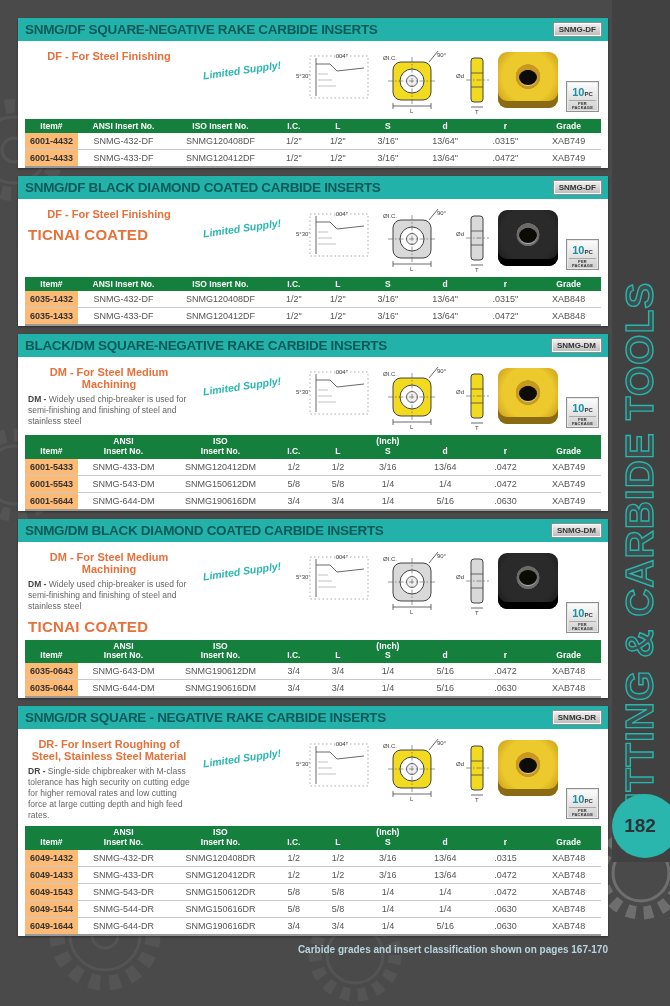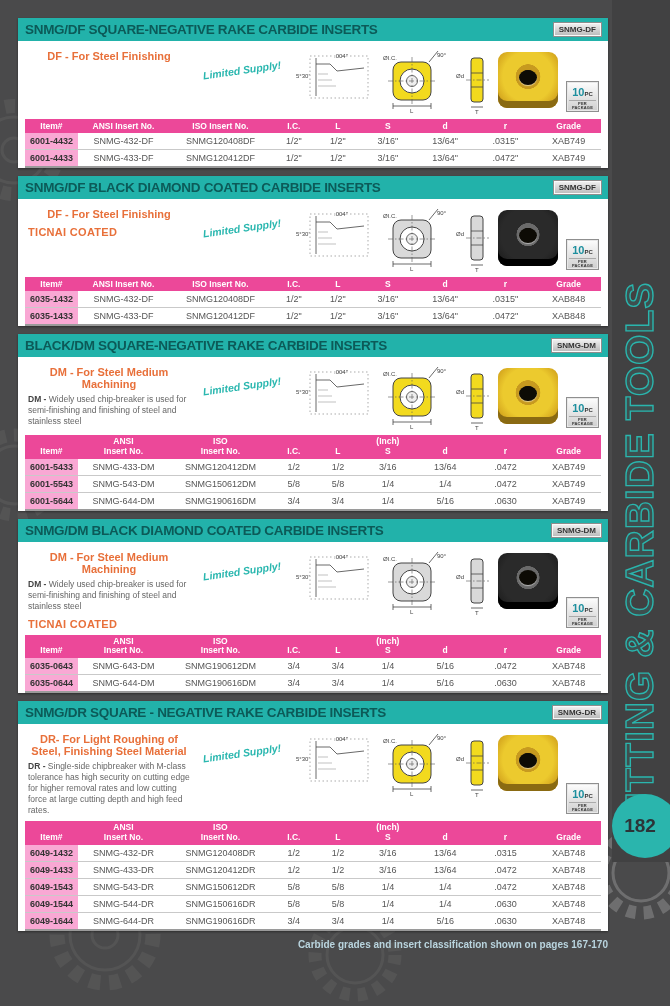--- a/index.html
+++ b/index.html
@@ -12,21 +12,21 @@
   .content{position:absolute;left:18px;top:18px;width:590px;z-index:2;}
   .section{margin-bottom:8px;background:#fff;box-shadow:0 1px 2px rgba(0,0,0,.4);}
   .sec-header{display:flex;align-items:center;justify-content:space-between;
               background:#22b2aa;height:23px;padding:0 7px;}
   .sec-title{color:#0c5a58;font-weight:bold;font-size:13.5px;letter-spacing:-.3px;white-space:nowrap;}
   .sec-tag{background:linear-gradient(#efefef,#bdbdbd);border:1px solid #fafafa;box-shadow:0 0 0 1px #8d8d8d;
            color:#333;font-weight:bold;font-size:8px;padding:1px 4px;letter-spacing:0;}
   .sec-body{display:flex;align-items:flex-start;padding:7px 8px 3px 10px;gap:6px;}
   .info-left{flex:0 0 162px;}
   .subtitle{color:#e8703a;font-weight:bold;font-size:11px;margin:2px 0 4px;text-align:center;}
-  .coated{color:#e8703a;font-weight:bold;font-size:11px;margin-top:6px;letter-spacing:.3px;}
+  .coated{color:#e8703a;font-weight:bold;font-size:15px;margin-top:6px;letter-spacing:.3px;}
   .desc{font-size:8.5px;color:#666;line-height:1.3;margin-top:2px;}
   .desc-label{font-weight:bold;color:#444;}
   .limited{flex:0 0 92px;color:#2ab7af;font-weight:bold;font-style:italic;font-size:10.5px;
            transform:rotate(-8deg);margin-top:16px;text-align:center;}
   .dlabel{font-size:6px;fill:#444;font-family:"Liberation Sans",sans-serif;}
   .dia{flex:0 0 auto;}
   .ins-fill{fill:#d9d9d9;stroke:#444;stroke-width:1;}
   .finish-gold .ins-fill{fill:#f2da1e;}
   .thin{stroke:#444;stroke-width:.8;fill:none;}
   .dash{stroke:#555;stroke-width:.6;fill:none;stroke-dasharray:5 2 1.5 2;}
@@ -41,25 +41,25 @@
   .photo::after{content:"";position:absolute;left:50%;top:44%;width:18px;height:15px;margin:-7px 0 0 -9px;
                 border-radius:50%;background:#0d0b05;box-shadow:0 1px 1px rgba(255,255,255,.5);}
   
   .pack-badge{flex:0 0 27px;align-self:flex-end;margin:0 0 2px 2px;background:linear-gradient(#fdfdfd,#cfcfcf);
               border:1px solid #8f8f8f;box-shadow:0 0 0 1px #e8e8e8 inset;padding:1px 2px;text-align:center;line-height:1;}
   .pb-num{color:#1d8f9e;font-weight:bold;font-size:11px;}
   .pb-unit{color:#333;font-weight:bold;font-size:6px;}
   .pb-cap{color:#333;font-size:4px;font-weight:bold;border-top:1px solid #aaa;margin-top:1px;padding-top:1px;letter-spacing:.2px;}
   
   table{width:calc(100% - 14px);margin:2px 7px 8px;border-collapse:collapse;table-layout:fixed;}
-  th{background:#ec4899;color:#fff;font-size:8.5px;font-weight:bold;padding:2px 1px;text-align:center;}
+  th{background:#15803d;color:#fff;font-size:8.5px;font-weight:bold;padding:2px 1px;text-align:center;}
   .th-top{display:block;line-height:1.15;min-height:9px;}
   .th-bot{display:block;line-height:1.15;}
   td{font-size:9px;color:#555;text-align:center;padding:3px 1px;border-bottom:1px solid #c9c9c9;background:#fff;}
-  td.item-cell{background:#f9a8d4;color:#333;font-weight:bold;}
+  td.item-cell{background:#fdba74;color:#333;font-weight:bold;}
   tbody tr:last-child td{border-bottom:2px solid #9a9a9a;}
   
   .footer-note{text-align:right;color:#b9d4de;font-weight:bold;font-size:10px;margin-top:6px;}
   
   .sidebar{position:absolute;right:0;top:0;width:58px;height:862px;background:#414142;z-index:1;}
   .sidebar-text{position:absolute;right:8px;top:290px;height:560px;
                 writing-mode:vertical-rl;transform:rotate(180deg);
                 font-size:39px;font-weight:bold;letter-spacing:1px;
                 color:rgba(42,181,173,.12);-webkit-text-stroke:1.4px #2ab5ad;white-space:nowrap;}
   .page-circle{position:absolute;right:-8px;top:794px;width:66px;height:64px;border-radius:50%;
@@ -605,21 +605,21 @@
           </table>
   </div>
 
   <div class="section finish-gold">
     <div class="sec-header">
       <span class="sec-title">SNMG/DR SQUARE - NEGATIVE RAKE CARBIDE INSERTS</span>
       <span class="sec-tag">SNMG-DR</span>
     </div>
     <div class="sec-body">
       <div class="info-left">
-        <div class="subtitle">DR- For Light Roughing of Steel, Finishing Steel Material</div>
+        <div class="subtitle">DR- For Insert Roughing of Steel, Stainless Steel Material</div>
         <div class="desc">
           <span class="desc-label">DR - </span>
           <span class="desc-text">Single-side chipbreaker with M-class tolerance has high security on cutting edge for higher removal rates and low cutting force at large cutting depth and high feed rates.</span>
         </div>
 
       </div>
       <div class="limited">Limited Supply!</div>
 
       <svg class="dia" width="82" height="58" viewBox="0 0 82 58">
         <rect x="16" y="8" width="58" height="42" class="dot"></rect>

